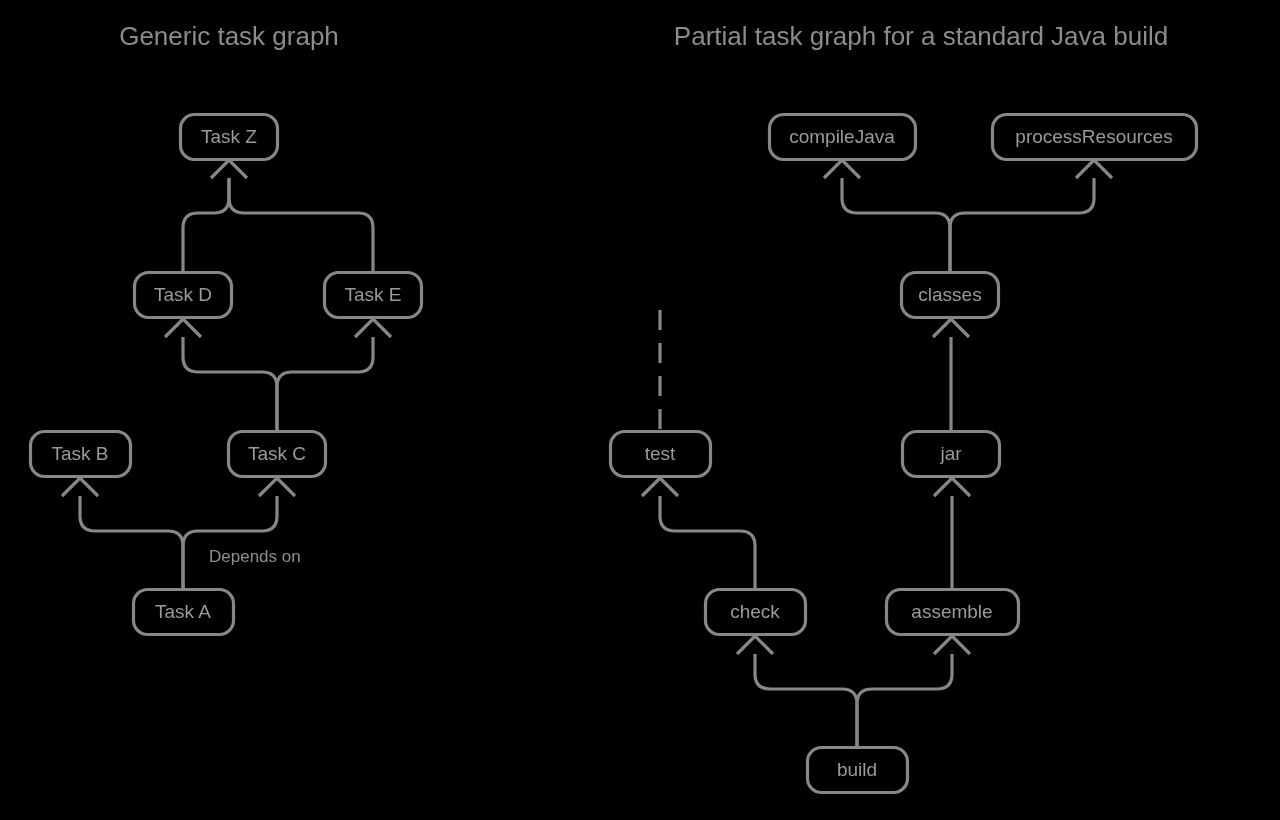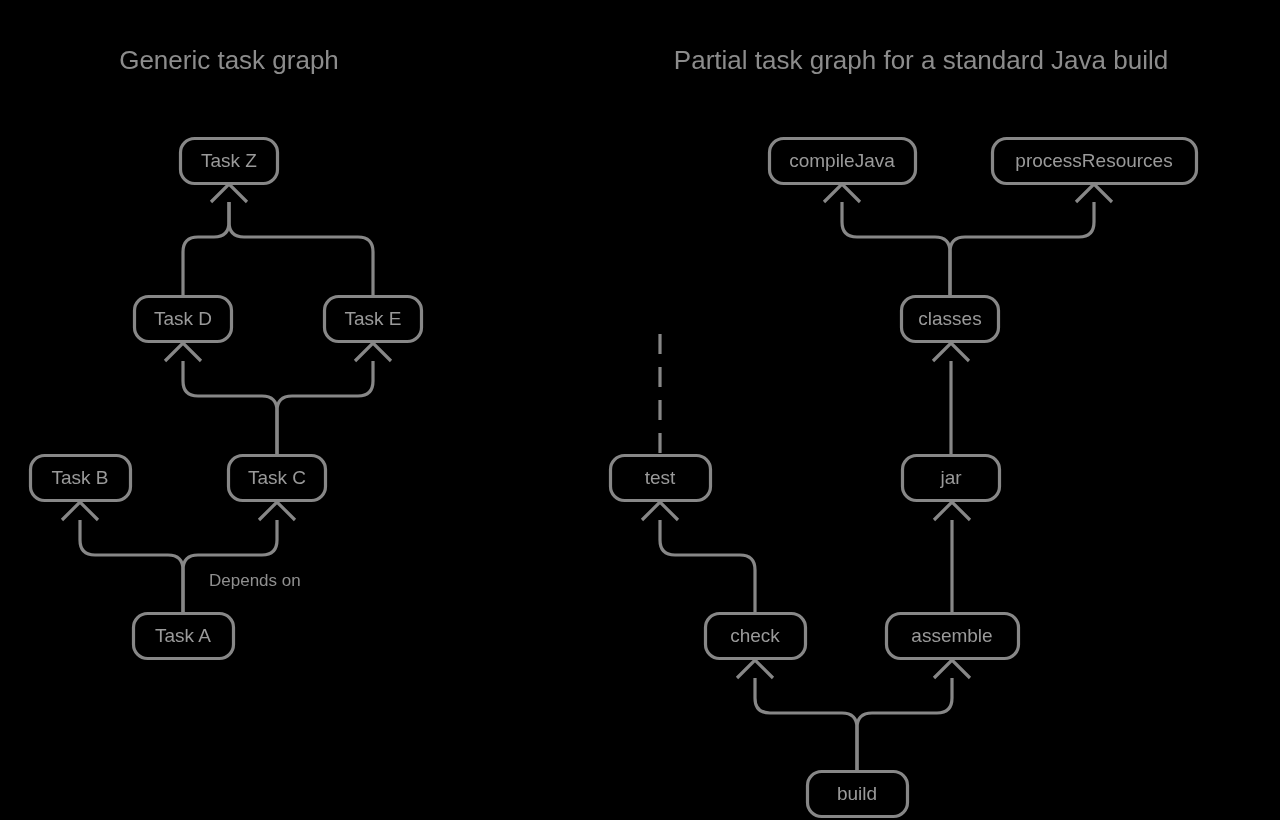--- a/index.html
+++ b/index.html
@@ -11,21 +11,20 @@
     width: 1280px;
     height: 820px;
     overflow: hidden;
     font-family: "Liberation Sans", sans-serif;
   }
   #stage {
     position: relative;
     width: 1280px;
     height: 652px;
     background: #000000;
-    margin-top: 24px;
   }
   svg.graph-svg {
     position: absolute;
     top: 0;
     left: 0;
     width: 1280px;
     height: 820px;
   }
   .panel-title {
     font-family: "Liberation Sans", sans-serif;

